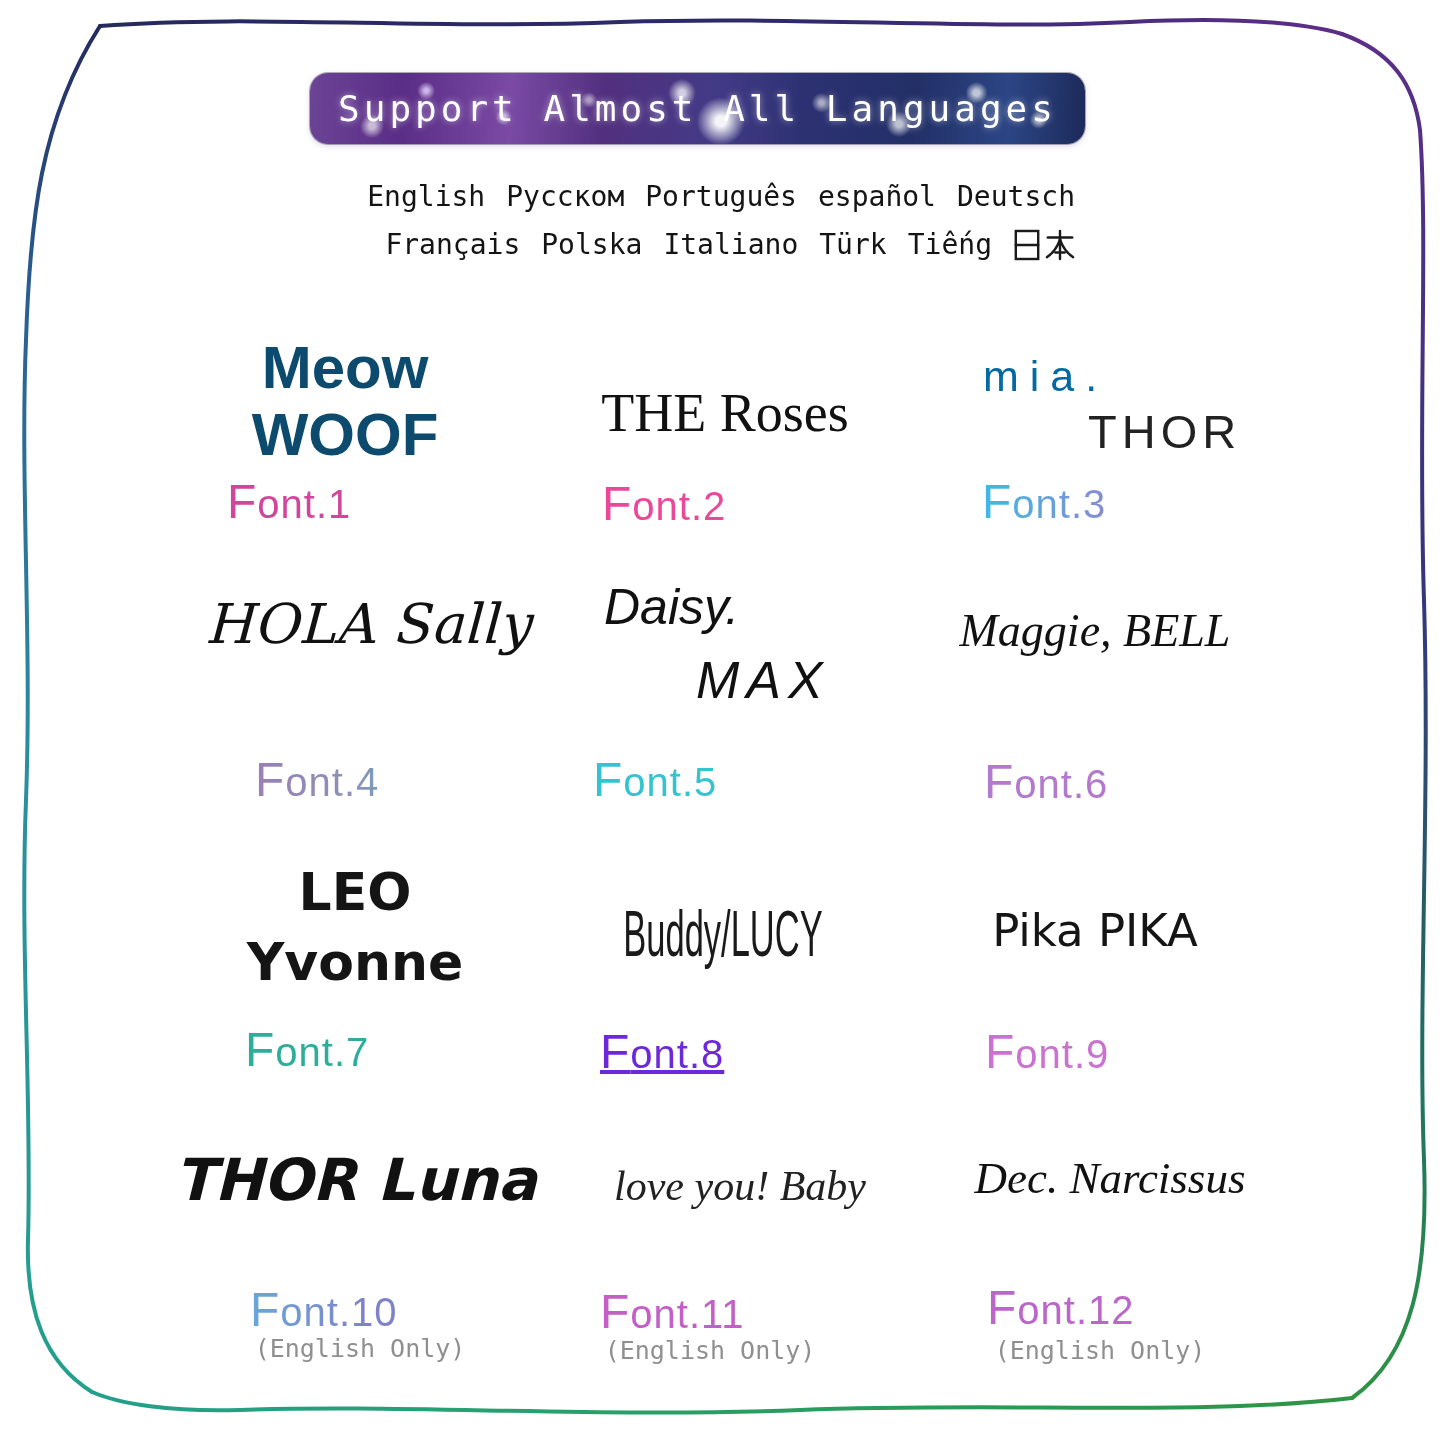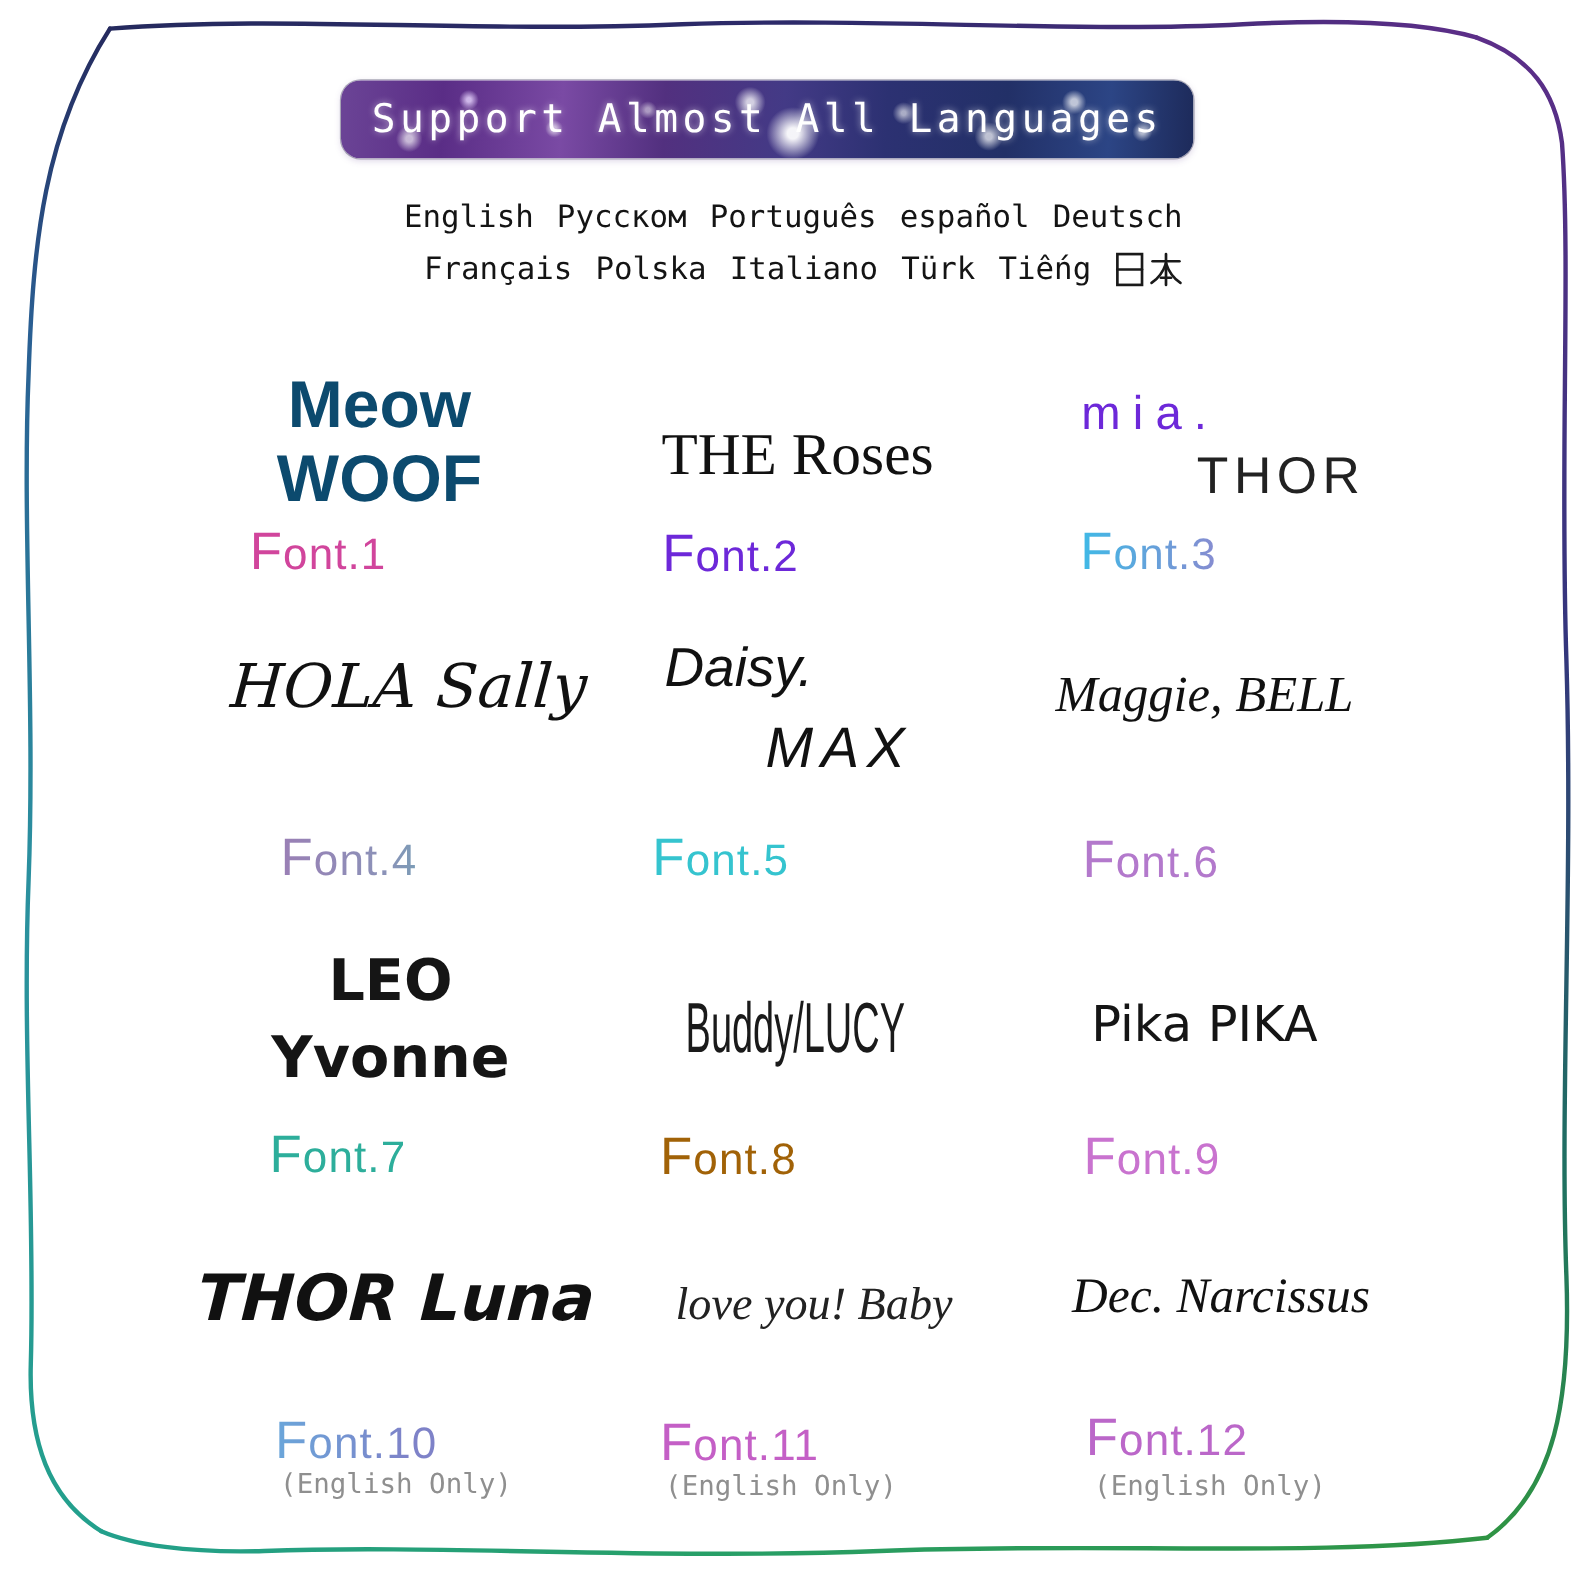--- a/index.html
+++ b/index.html
@@ -35,21 +35,21 @@
   .langs-1{top:180px;}
   .langs-2{top:228px;}
   .kanji{display:inline-flex;gap:4px;align-items:flex-end;}
   .kanji svg{display:block;}
 
   
   .sample{position:absolute;color:#111;white-space:nowrap;}
   .tc{text-align:center;}
   .f1{left:225px;top:334px;width:240px;font-weight:800;font-size:60px;line-height:1.12;color:#0c4a6e;}
   .f2{left:580px;top:382px;width:290px;font-family:"Liberation Serif",serif;font-size:54px;}
-  .f3-l1{left:983px;top:352px;font-size:43px;letter-spacing:11px;color:#6d28d9;}
+  .f3-l1{left:983px;top:352px;font-size:43px;letter-spacing:11px;color:#0369a1;}
   .f3-l2{left:1088px;top:404px;font-size:47px;letter-spacing:5px;color:#222;}
   .f4{left:210px;top:592px;width:310px;font-family:"DejaVu Serif",serif;font-style:italic;
       font-size:55px;transform:skewX(-4deg);}
   .f5-l1{left:604px;top:578px;font-style:italic;font-size:50px;}
   .f5-l2{left:696px;top:650px;font-style:italic;font-size:52px;letter-spacing:7px;}
   .f6{left:925px;top:604px;width:340px;font-family:"Liberation Serif",serif;font-style:italic;font-size:46px;text-align:center;}
   .f7{left:245px;top:858px;width:220px;font-family:"DejaVu Sans",sans-serif;font-weight:bold;
       font-size:52px;line-height:1.34;color:#151515;}
   .f8{left:590px;top:884px;width:240px;margin-top:12px;}
   .f8 .stretch{display:inline-block;font-size:46px;color:#1a1a1a;transform:scale(.75,1.4);
@@ -162,21 +162,21 @@
     <div>Meow</div>
     <div>WOOF</div>
   </div>
   <div class="sample f2 tc">
     <div>THE Roses</div>
   </div>
   <div class="sample f3-l1">mia.</div>
   <div class="sample f3-l2">THOR</div>
 
   <div class="lbl lbl1" style="color: rgb(209, 69, 156);">Font.1</div>
-  <div class="lbl lbl2" style="color: #6d28d9;">Font.2</div>
+  <div class="lbl lbl2" style="color: #ec4899;">Font.2</div>
   <div class="lbl lbl3 grad3">Font.3</div>
 
   <div class="sample f4 tc">HOLA Sally</div>
   <div class="sample f5-l1">Daisy.</div>
   <div class="sample f5-l2">MAX</div>
   <div class="sample f6 tc">Maggie, BELL</div>
 
   <div class="lbl lbl4 grad4">Font.4</div>
   <div class="lbl lbl5" style="color: rgb(53, 196, 207);">Font.5</div>
   <div class="lbl lbl6" style="color: rgb(179, 121, 204);">Font.6</div>
@@ -184,21 +184,21 @@
   <div class="sample f7 tc">
     <div>LEO</div>
     <div>Yvonne</div>
   </div>
   <div class="sample f8 tc">
     <span class="stretch">Buddy/LUCY</span>
   </div>
   <div class="sample f9 tc">Pika PIKA</div>
 
   <div class="lbl lbl7" style="color: rgb(45, 174, 155);">Font.7</div>
-  <div class="lbl lbl8" style="color: #a16207;">Font.8</div>
+  <div class="lbl lbl8" style="color: #6d28d9; text-decoration: underline;">Font.8</div>
   <div class="lbl lbl9" style="color: rgb(201, 115, 207);">Font.9</div>
 
   <div class="sample f10 tc">THOR Luna</div>
   <div class="sample f11 tc">love you! Baby</div>
   <div class="sample f12 tc">Dec. Narcissus</div>
 
   <div class="lbl lbl10 grad10">Font.10</div>
   <div class="lbl lbl11" style="color: rgb(196, 95, 198);">Font.11</div>
   <div class="lbl lbl12" style="color: rgb(187, 103, 201);">Font.12</div>
 

